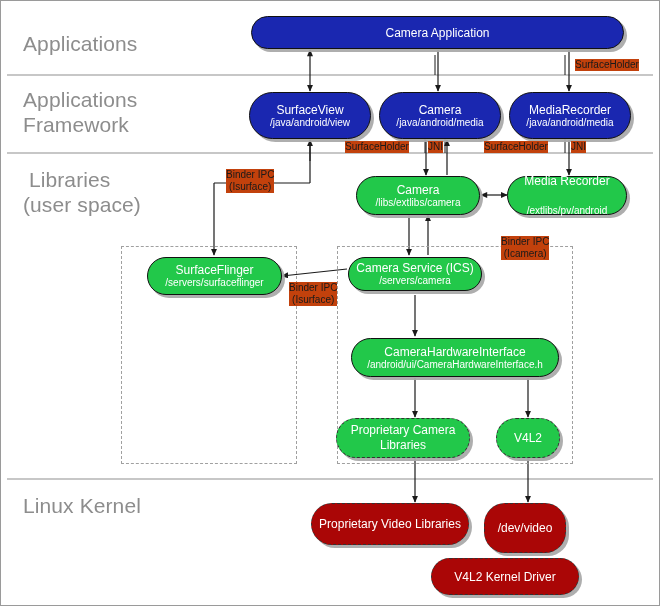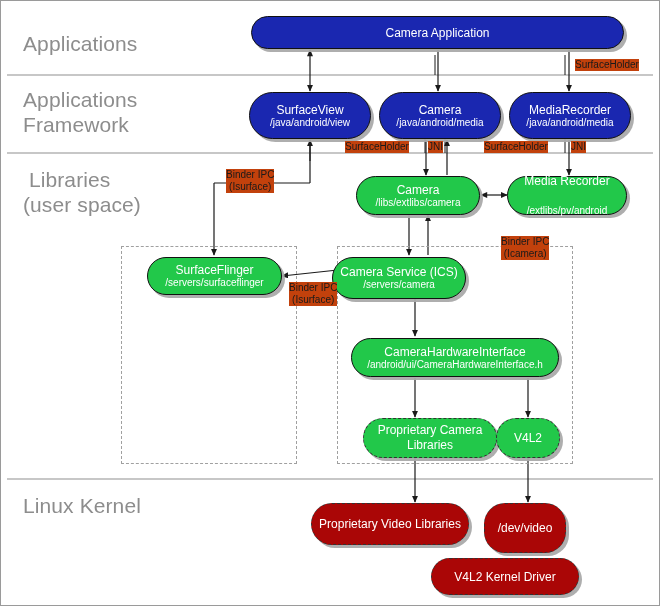--- a/index.html
+++ b/index.html
@@ -184,29 +184,29 @@
     <span class="t2">/libs/extlibs/camera</span>
   </div>
   <div class="node green" style="left:506px; top:175px; width:120px; height:39px;gap:17px;">
     <span class="t1">Media Recorder</span>
     <span class="t2">/extlibs/pv/android</span>
   </div>
   <div class="node green" style="left:146px; top:256px; width:135px; height:38px;">
     <span class="t1">SurfaceFlinger</span>
     <span class="t2">/servers/surfaceflinger</span>
   </div>
-  <div class="node green" style="left:331px; top:256px; width:134px; height:42px;">
+  <div class="node green" style="left:347px; top:256px; width:134px; height:34px;">
     <span class="t1">Camera Service (ICS)</span>
     <span class="t2">/servers/camera</span>
   </div>
   <div class="node green" style="left:350px; top:337px; width:208px; height:39px;">
     <span class="t1">CameraHardwareInterface</span>
     <span class="t2">/android/ui/CameraHardwareInterface.h</span>
   </div>
-  <div class="node green dashed-edge wrap" style="left:362px; top:417px; width:134px; height:40px; border-radius:20px;">
+  <div class="node green dashed-edge wrap" style="left:335px; top:417px; width:134px; height:40px; border-radius:20px;">
     <span class="t1">Proprietary Camera Libraries</span>
   </div>
   <div class="node green dashed-edge" style="left:495px; top:417px; width:64px; height:40px; border-radius:20px;">
     <span class="t1">V4L2</span>
   </div>
 
   <div class="node red dashed-edge wrap" style="left:310px; top:502px; width:158px; height:42px; border-radius:21px;">
     <span class="t1">Proprietary Video Libraries</span>
   </div>
   <div class="node red dashed-edge" style="left:483px; top:502px; width:82px; height:50px; border-radius:21px;">

